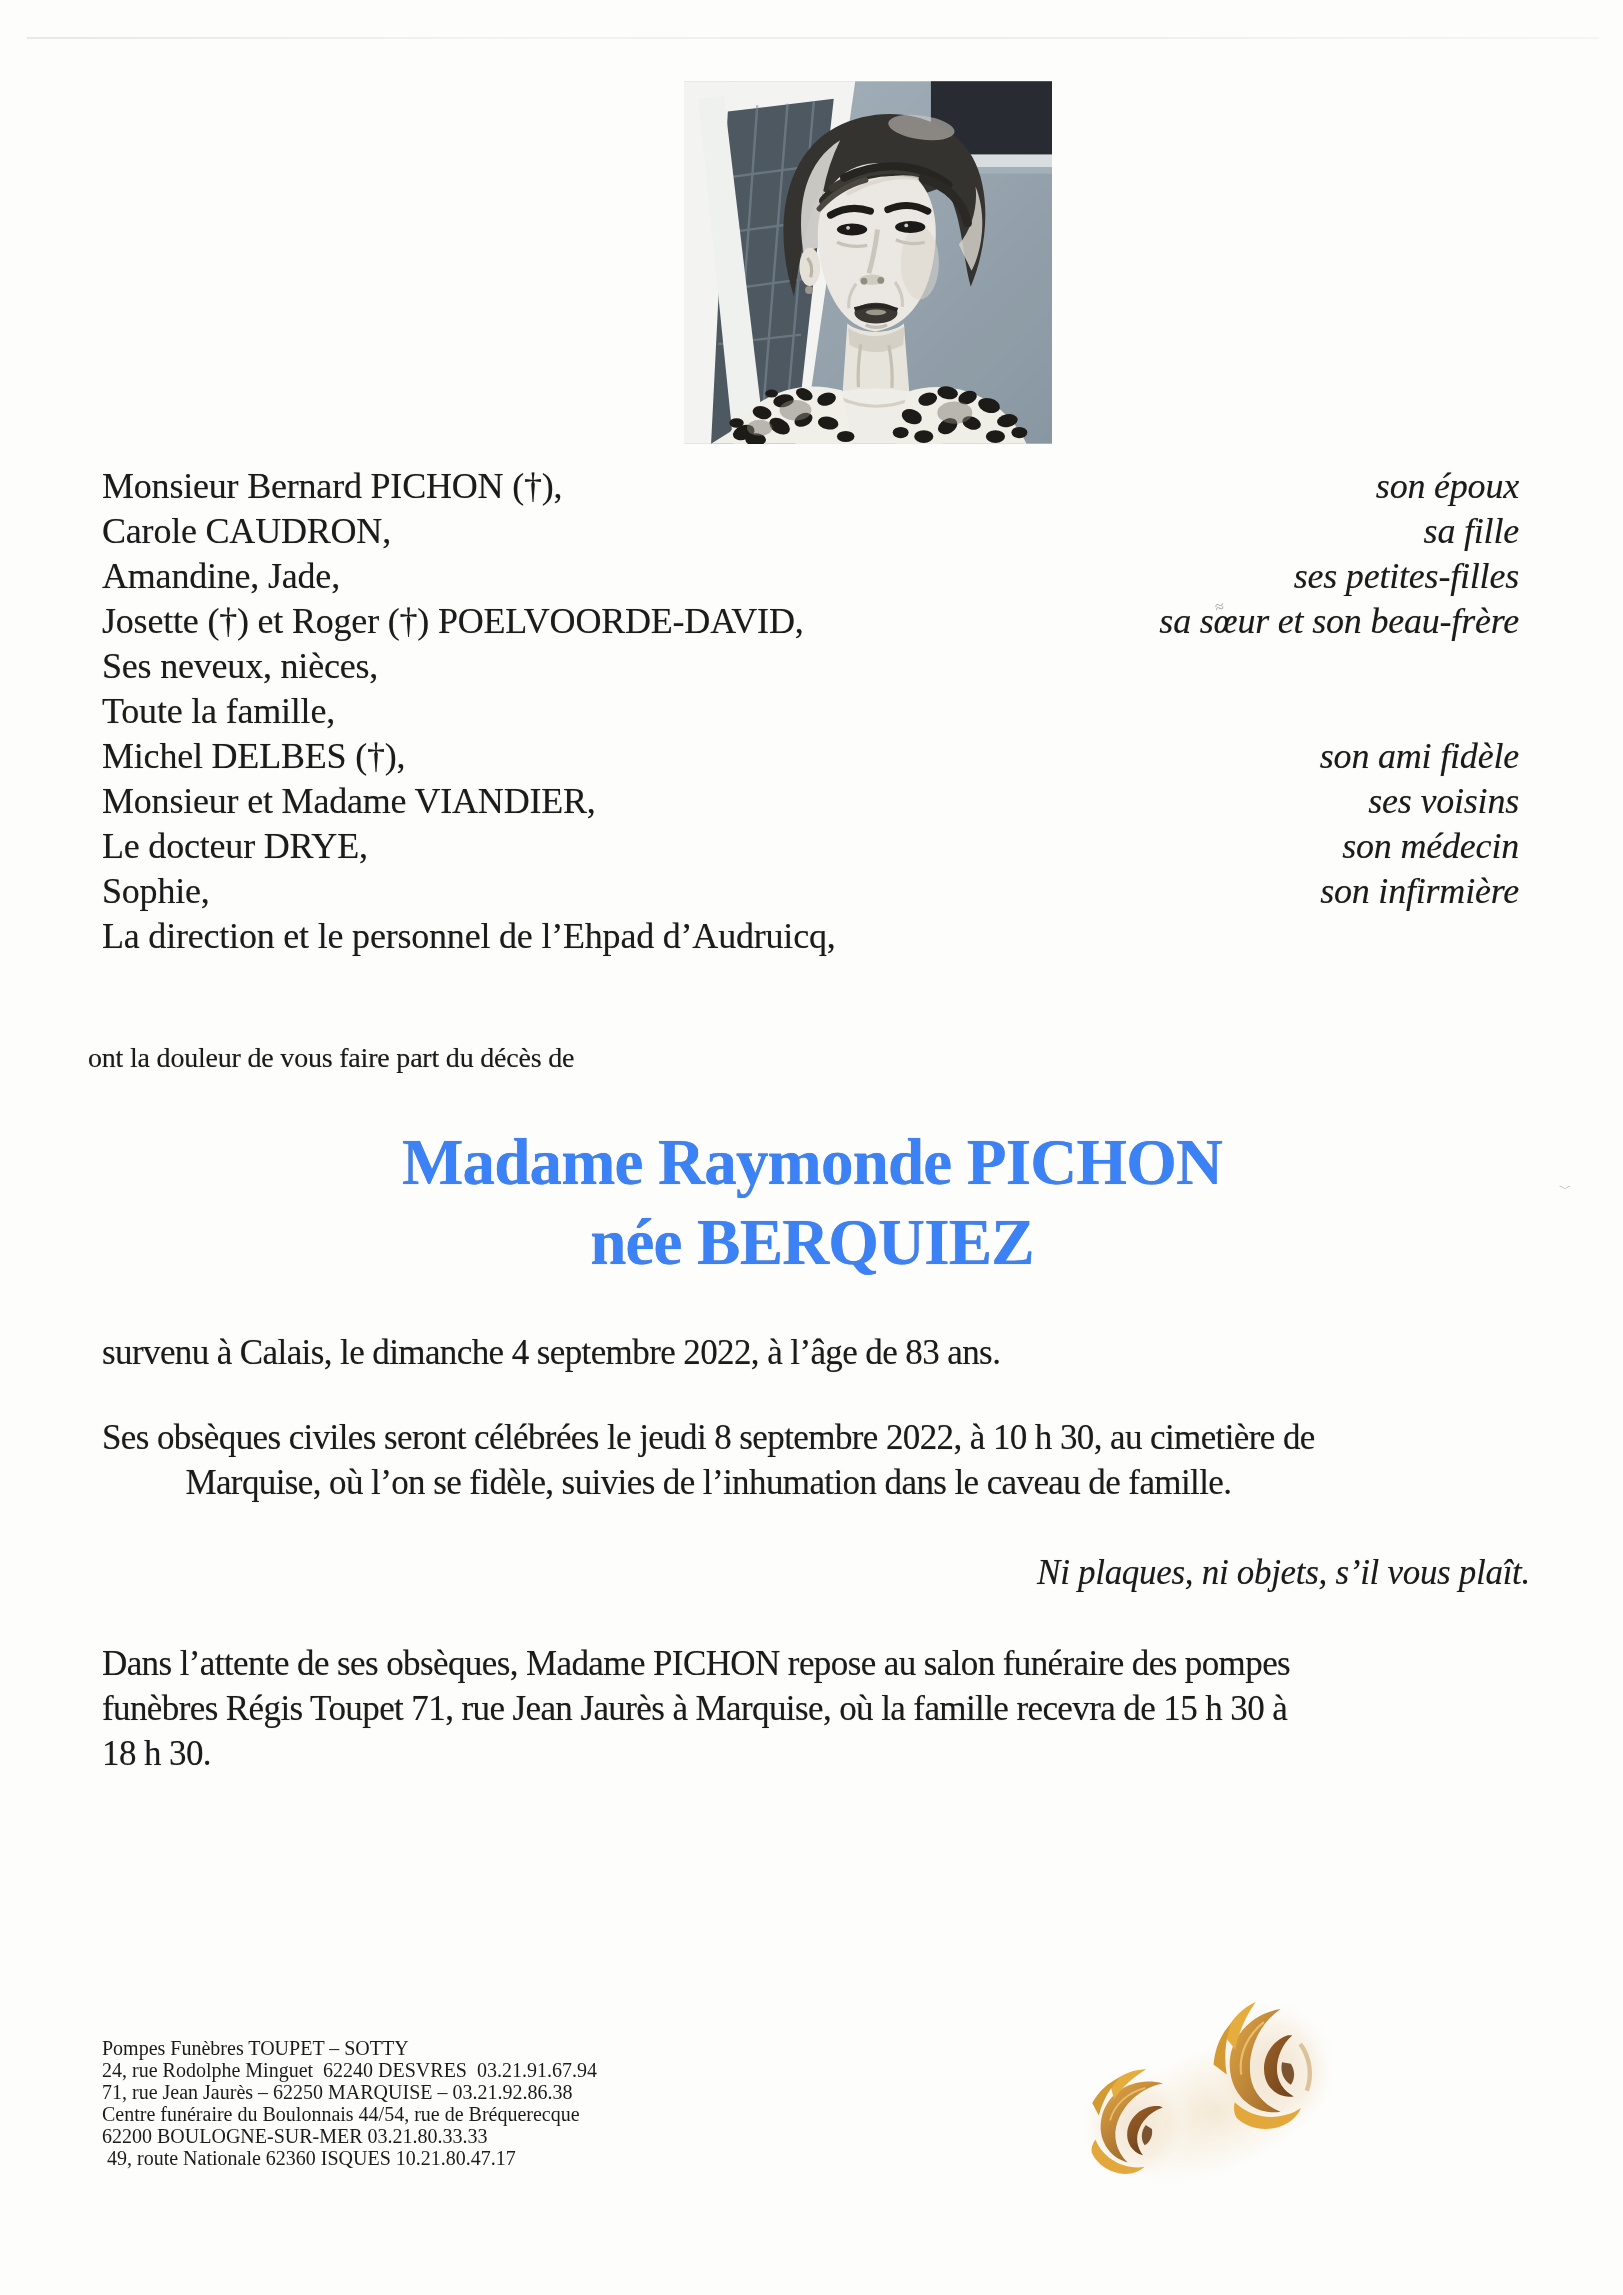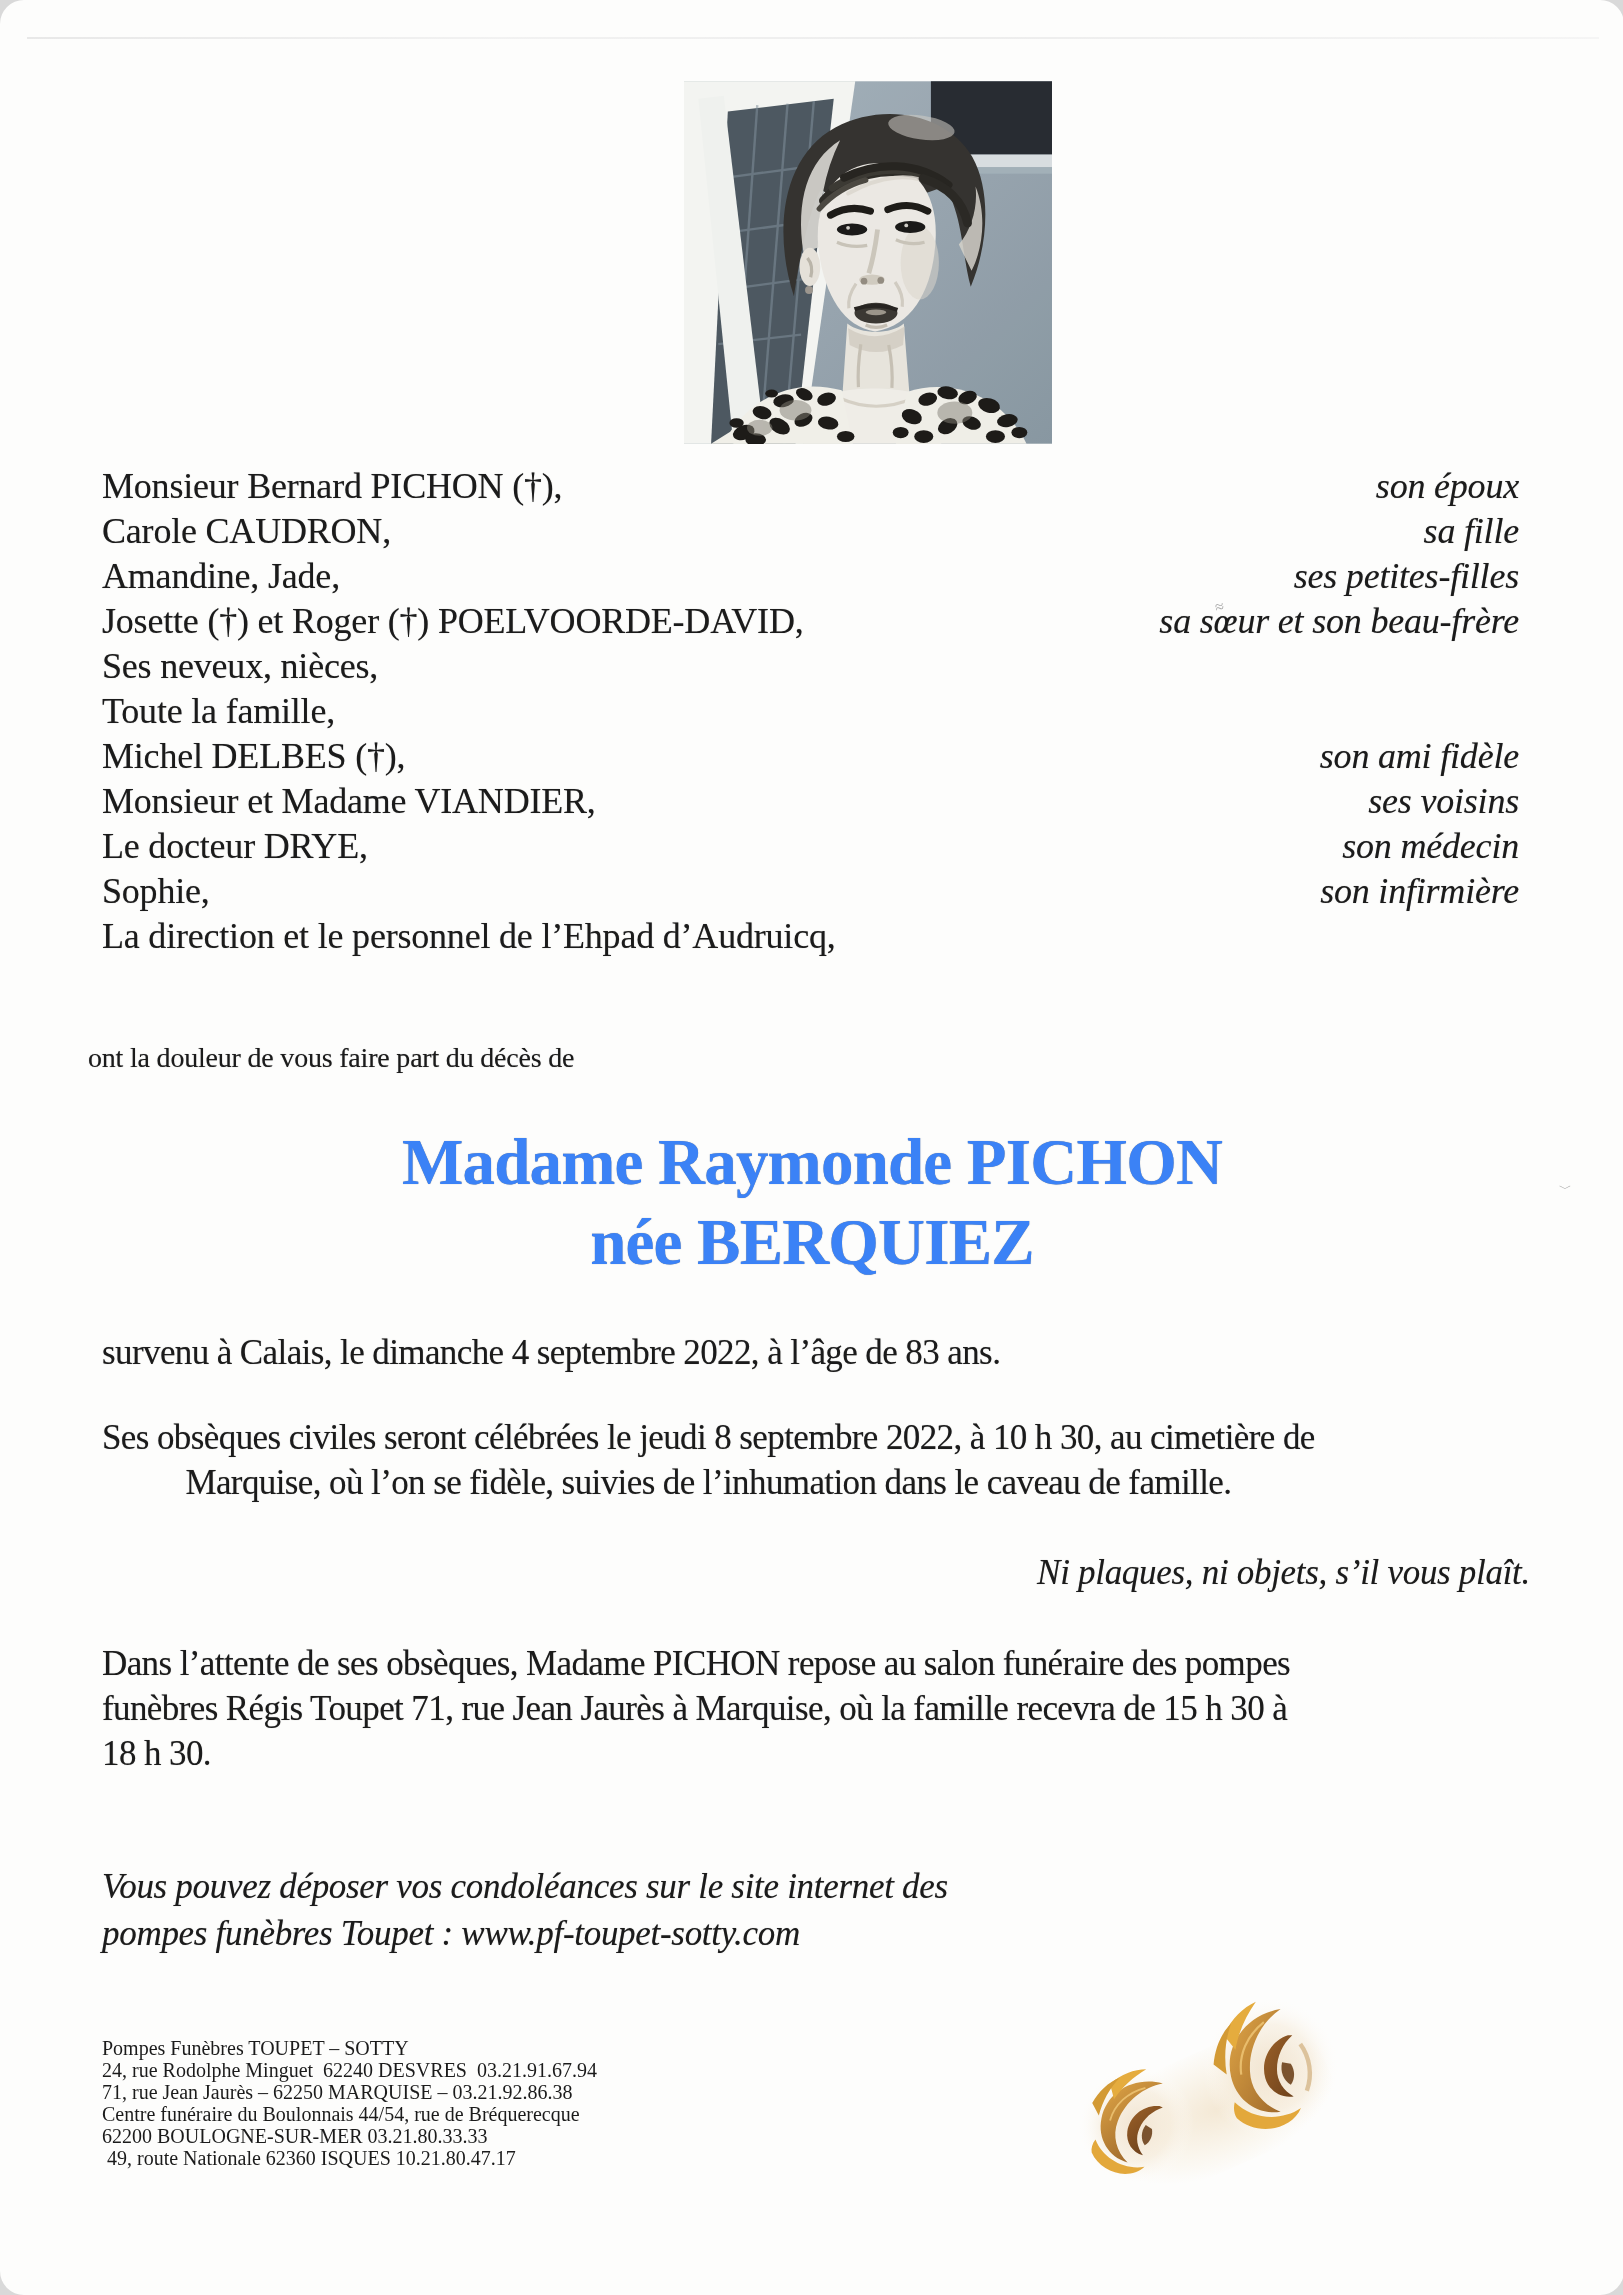--- a/index.html
+++ b/index.html
@@ -3,21 +3,20 @@
 <meta charset="utf-8">
 <style>
   html,body{margin:0;padding:0;background:#d9d9d9;}
   .page{
     position:relative;
     width:1624px;height:2295px;
     background:#fdfdfc;
     overflow:hidden;
     font-family:"Liberation Serif","DejaVu Serif",serif;
     color:#1b1b1b;
-    border-radius:24px;
   }
   
   .scan-line-top{
     position:absolute;left:27px;top:37px;width:1572px;height:2.4px;
     background:linear-gradient(90deg,#e3e3e3 0%,#efefef 30%,#e9e9e9 60%,#f3f3f3 100%);
     opacity:.8;
   }
   .speck{position:absolute;color:#a9a9a9;font-size:16px;line-height:16px;}
   
   .photo{
@@ -259,24 +258,20 @@
   </div>
 
   <div class="para p-note txt">Ni plaques, ni objets, s’il vous plaît.</div>
 
   <div class="para p-repose txt">
     <div>Dans l’attente de ses obsèques, Madame PICHON repose au salon funéraire des pompes</div>
     <div>funèbres Régis Toupet 71, rue Jean Jaurès à Marquise, où la famille recevra de 15 h 30 à</div>
     <div>18 h 30.</div>
   </div>
 
-  <div class="para p-condolences txt">
-    <div>Vous pouvez déposer vos condoléances sur le site internet des</div>
-    <div>pompes funèbres Toupet : www.pf-toupet-sotty.com</div>
-  </div>
 
   <div class="footer">
     <div class="fline">Pompes Funèbres TOUPET – SOTTY</div>
     <div class="fline">24, rue Rodolphe Minguet  62240 DESVRES  03.21.91.67.94</div>
     <div class="fline">71, rue Jean Jaurès – 62250 MARQUISE – 03.21.92.86.38</div>
     <div class="fline">Centre funéraire du Boulonnais 44/54, rue de Bréquerecque</div>
     <div class="fline">62200 BOULOGNE-SUR-MER 03.21.80.33.33</div>
     <div class="fline"> 49, route Nationale 62360 ISQUES 10.21.80.47.17</div>
   </div>
 

